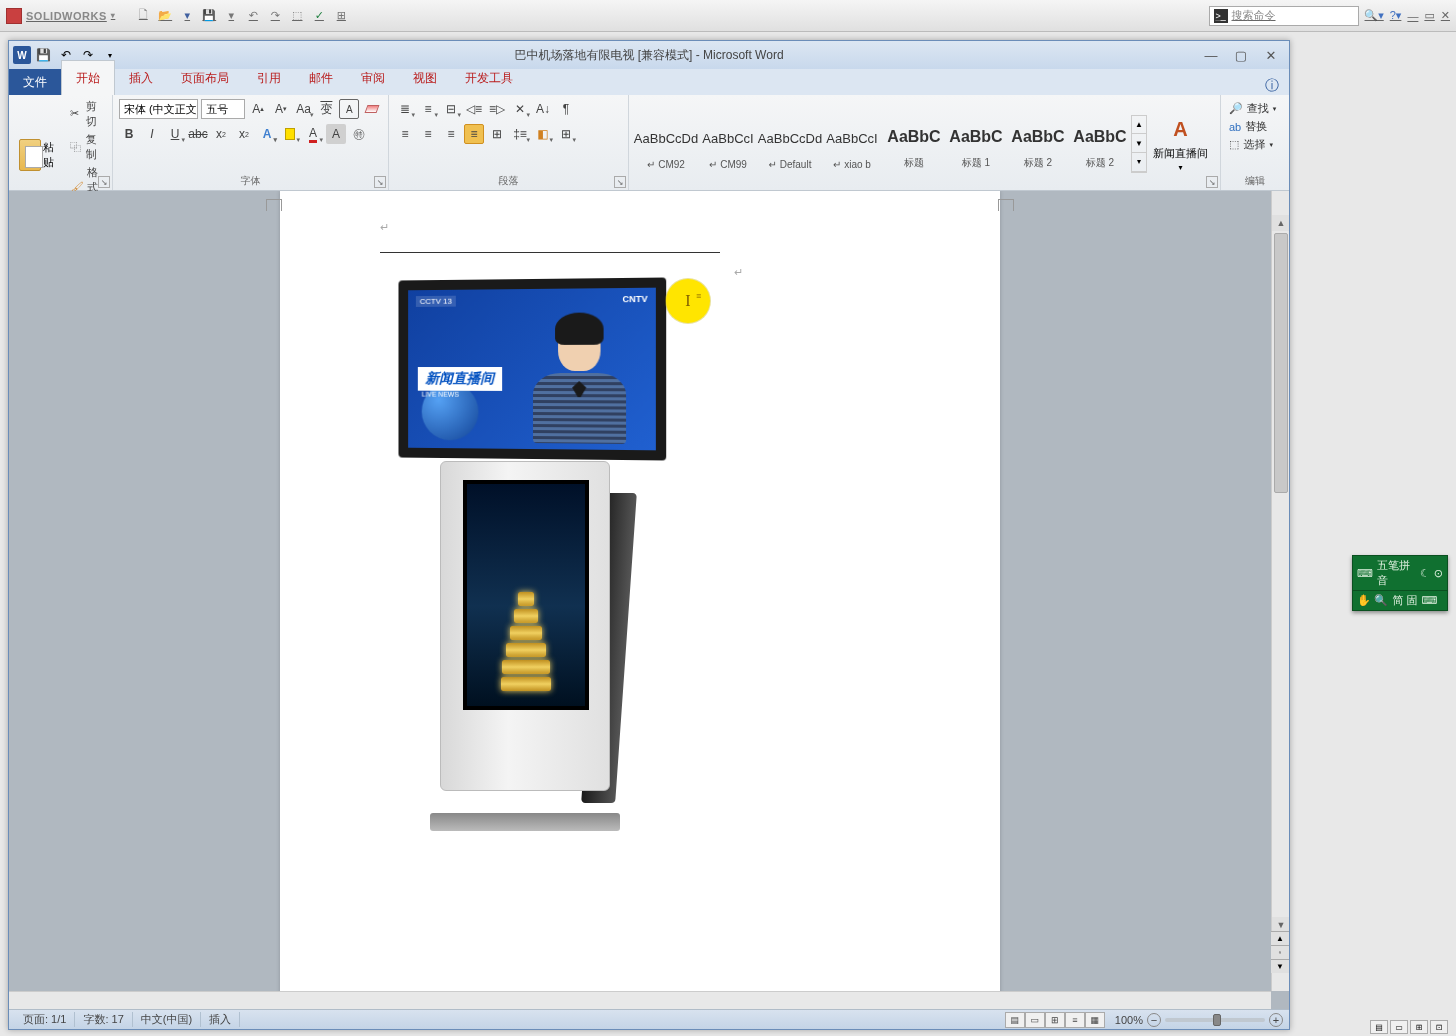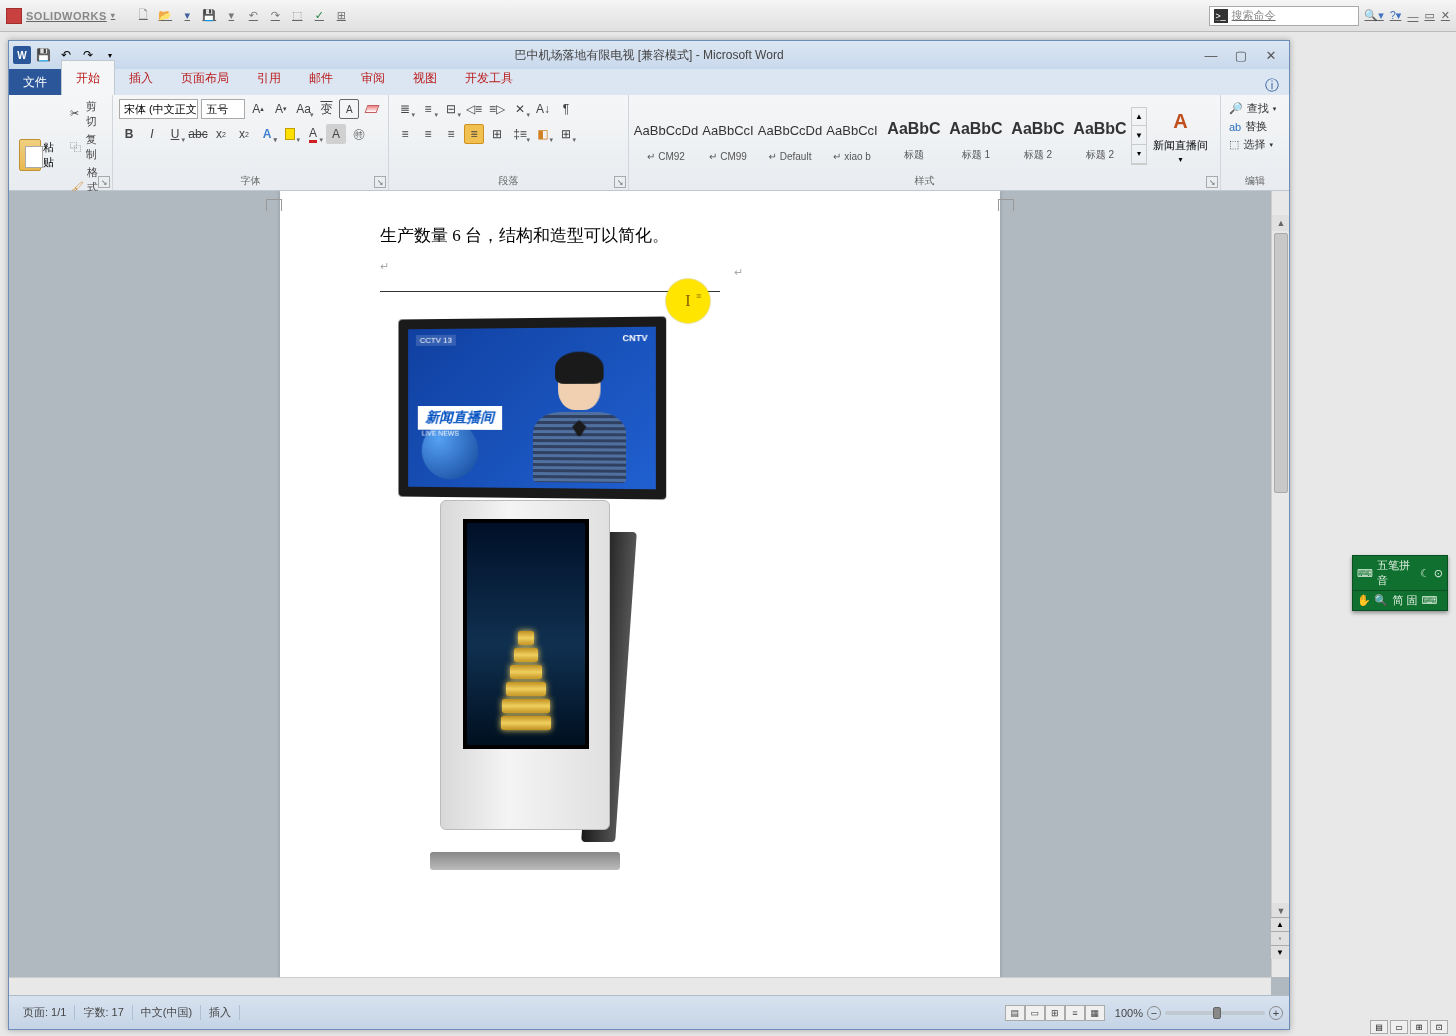--- a/index.html
+++ b/index.html
@@ -111,21 +111,21 @@
 .night-img { width:100%; height:100%; background:linear-gradient(#001028,#103050 55%,#001020); position:relative; overflow:hidden; }
 .pagoda { position:absolute; left:50%; bottom:12px; transform:translateX(-50%); width:50px; }
 .pagoda-tier { height:14px; background:linear-gradient(#c09020,#f0d060,#c09020); margin:3px auto; border-radius:2px; box-shadow:0 0 6px #f0d060; }
 .stand-base { position:absolute; bottom:0; left:-10px; width:190px; height:18px; background:linear-gradient(#888,#bbb); border-radius:3px; }
 .stand-shadow { position:absolute; bottom:28px; right:-16px; width:34px; height:310px; background:linear-gradient(90deg,#1a1a1a,#555); transform:skewX(-4deg); border-radius:4px; }
 
 .yellow-cursor { position:absolute; width:44px; height:44px; background:#ffe500; border-radius:50%; display:flex; align-items:center; justify-content:center; font-family:serif; font-size:16px; color:#806000; z-index:5; box-shadow:0 0 0 1px rgba(200,180,0,0.4); }
 .yellow-cursor:after { content:"≡"; font-size:9px; position:absolute; right:9px; top:12px; }
 
 
-.statusbar { height:34px; background:linear-gradient(#d8e2ef,#c4d4e6); border-top:1px solid #b0bcc8; display:flex; align-items:center; font-size:11px; color:#444; padding:0 6px; }
+.statusbar { height:20px; background:linear-gradient(#d8e2ef,#c4d4e6); border-top:1px solid #b0bcc8; display:flex; align-items:center; font-size:11px; color:#444; padding:0 6px; }
 .statusbar .seg { padding:0 8px; border-right:1px solid #b0c0d0; }
 .view-btns { margin-left:auto; display:flex; align-items:center; gap:0; }
 .view-btns .vb { width:20px; height:16px; border:1px solid #aaa; background:#f0f0f0; font-size:9px; display:flex; align-items:center; justify-content:center; cursor:pointer; }
 .zoom { display:flex; align-items:center; gap:4px; margin-left:10px; }
 .zoom-slider { width:100px; height:4px; background:#c0c8d0; position:relative; border-radius:2px; }
 .zoom-slider .knob { position:absolute; left:48px; top:-4px; width:8px; height:12px; background:#888; border:1px solid #666; border-radius:2px; }
 
 
 .ime { position:absolute; right:8px; top:555px; width:96px; background:#107030; border:1px solid #0a5020; color:#e0f0e0; font-size:11px; z-index:10; box-shadow:0 2px 4px rgba(0,0,0,0.4); }
 .ime-row { display:flex; align-items:center; padding:2px 4px; gap:4px; }
@@ -354,21 +354,20 @@
             <span>▲</span>
             <span>▼</span>
             <span>▾</span>
           </div>
           <div class="change-styles">
             <div class="ic" style="color: rgb(192, 80, 32); font-weight: bold;">A</div>
             <span>新闻直播间</span>
             <span style="font-size: 8px;">▾</span>
           </div>
         </div>
-      <div class="group-label">样式</div>
       <div class="group-launcher">↘</div>
     </div>
 
     <div class="group" style="width:68px;border-right:none">
       <div class="edit-body">
         <div>
             <span>🔎</span>
             <span>查找</span>
             <span style="font-size:7px">▾</span>
           </div>
@@ -386,21 +385,20 @@
     </div>
   </div>
 
   <div class="doc-area">
     <div class="doc-surface">
       <div class="page">
         <div class="page-margin-marks">
           <span style="left:-14px"></span>
           <span style="right:-14px"></span>
         </div>
-        <p class="doc-text">生产数量 6 台，结构和造型可以简化。</p>
         <div style="font-size:11px;color:#aaa">↵</div>
         <div class="doc-line"></div>
         <div style="position:absolute; left:454px; top:75px; font-size:11px; color:#aaa">↵</div>
 
         <div class="yellow-cursor" style="left:386px;top:88px">I</div>
 
         <div class="figure">
           <div class="kiosk-wrap">
 
             <div class="tv-top">

